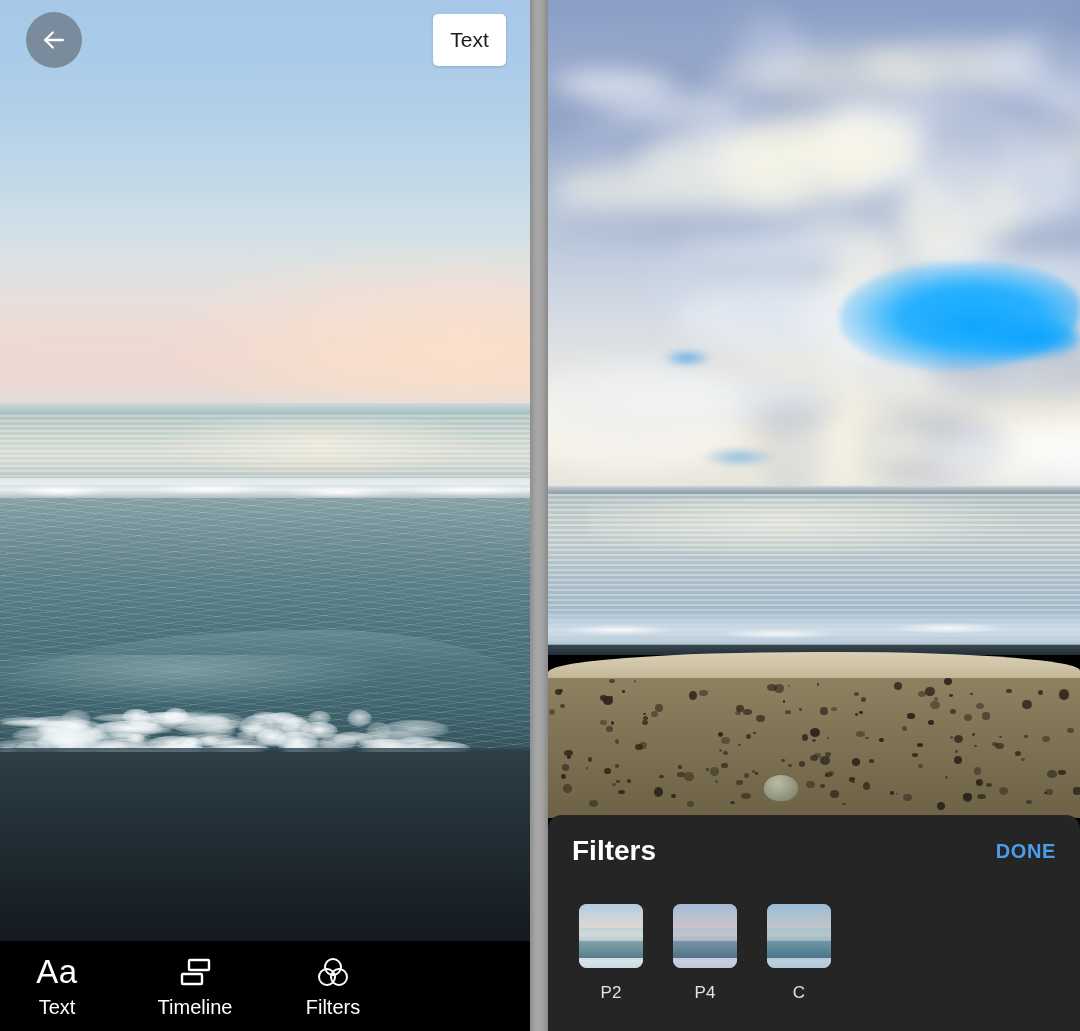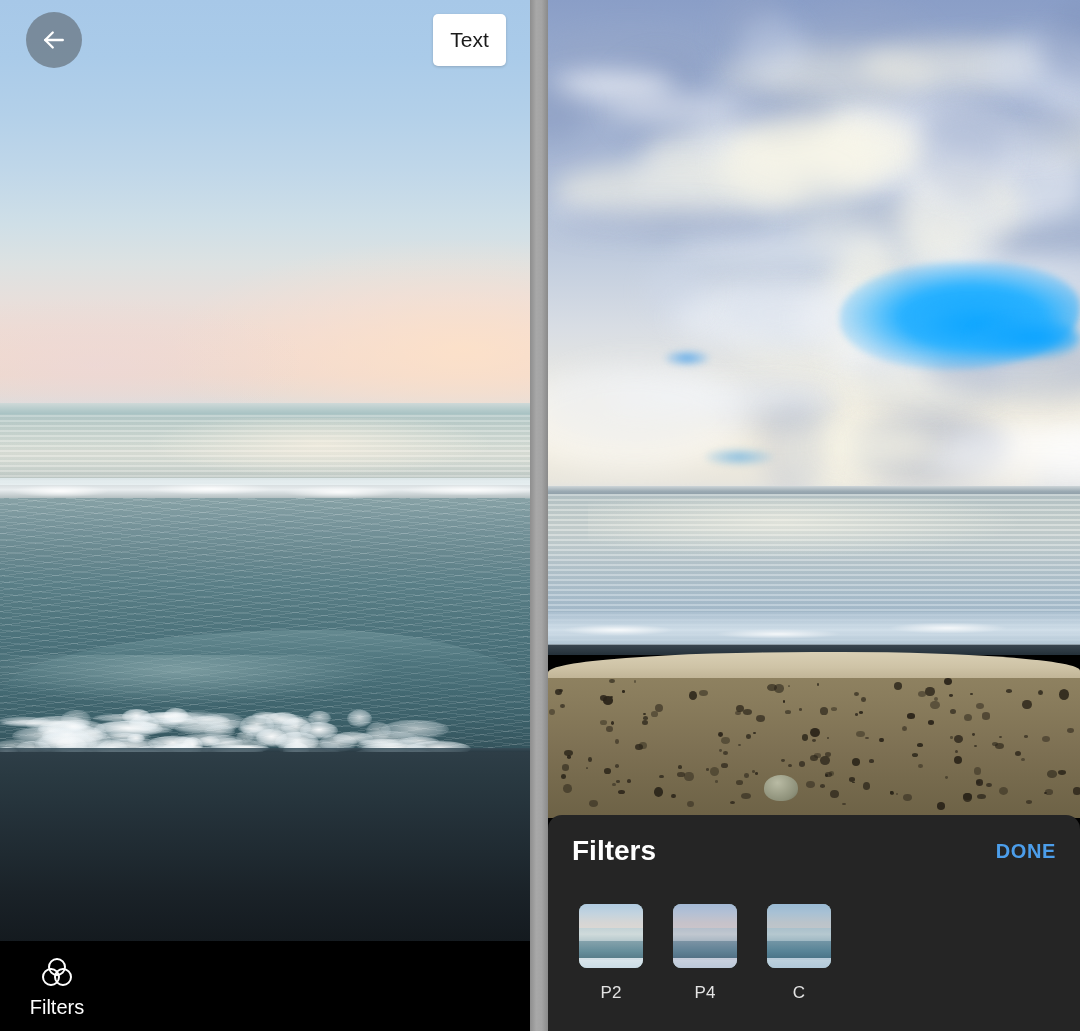--- a/index.html
+++ b/index.html
@@ -429,21 +429,36 @@
         <polyline points="11,6 5,12 11,18"></polyline>
       </svg>
     </div>
 
     <div id="next-button">
       <span>Text</span>
     </div>
 
     <div id="left-toolbar">
 
-
+      <div class="tool-item">
+        <div class="tool-icon">
+          <span class="aa-glyph">Aa</span>
+        </div>
+        <span class="tool-label">Text</span>
+      </div>
+
+      <div class="tool-item">
+        <div class="tool-icon">
+          <svg width="34" height="32" viewBox="0 0 34 32" fill="none" stroke="#fff" stroke-width="2.4">
+            <rect x="11" y="4" width="20" height="10" rx="1"></rect>
+            <rect x="4" y="18" width="20" height="10" rx="1"></rect>
+          </svg>
+        </div>
+        <span class="tool-label">Timeline</span>
+      </div>
 
       <div class="tool-item">
         <div class="tool-icon">
           <svg width="34" height="34" viewBox="0 0 34 34" fill="none" stroke="#fff" stroke-width="2">
             <circle cx="17" cy="12" r="8"></circle>
             <circle cx="11" cy="22" r="8"></circle>
             <circle cx="23" cy="22" r="8"></circle>
           </svg>
         </div>
         <span class="tool-label">Filters</span>

